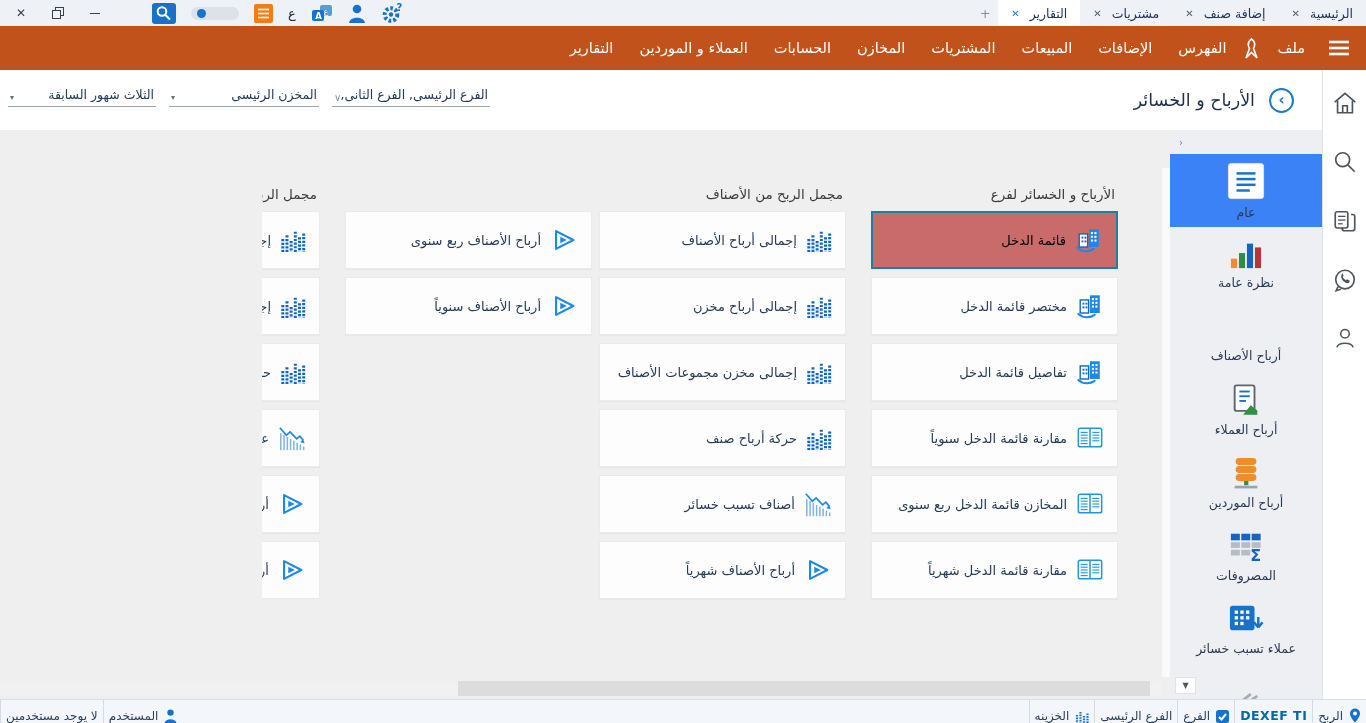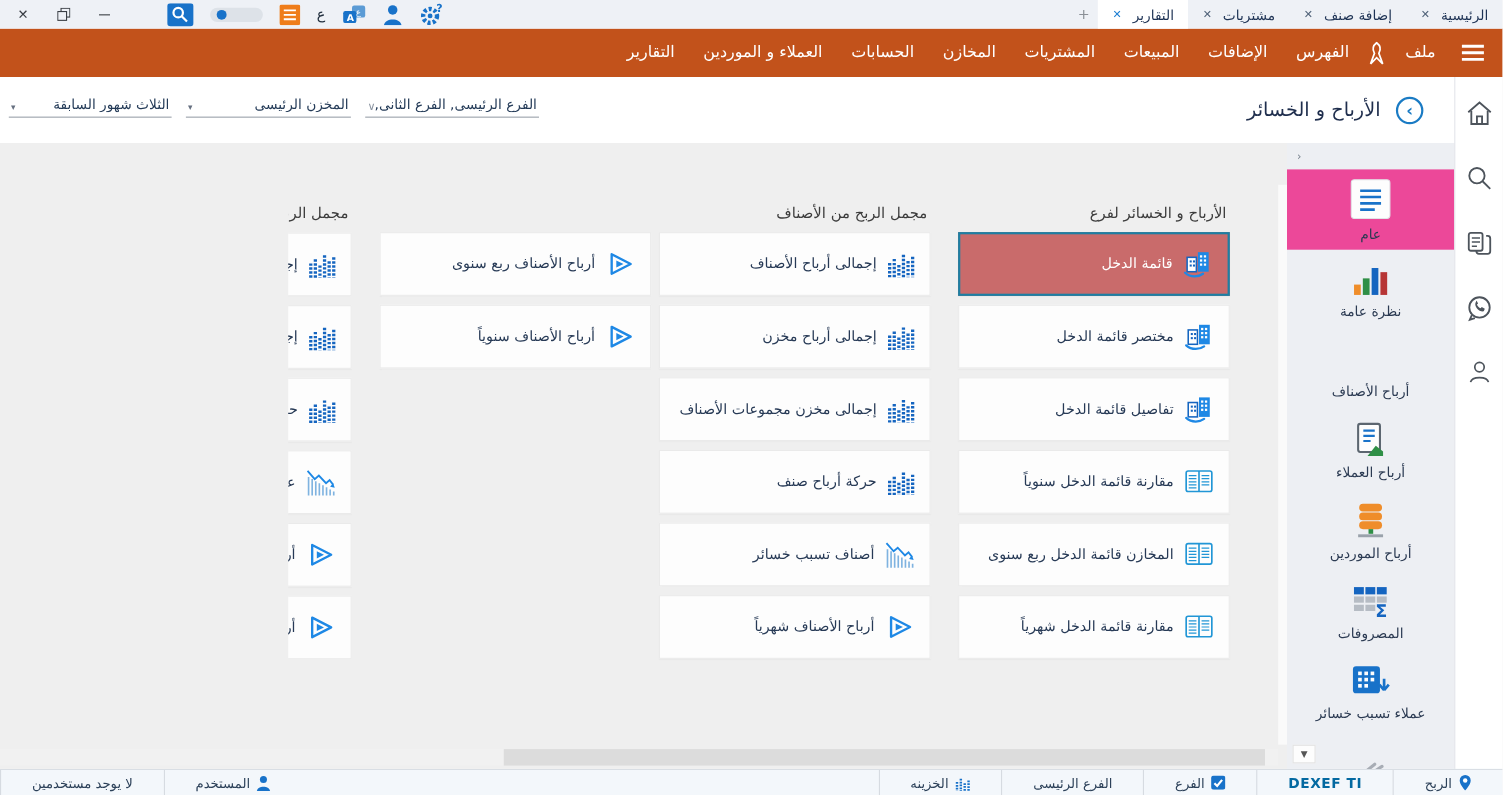--- a/index.html
+++ b/index.html
@@ -51,36 +51,36 @@
   .content{flex:1;background:#efefef;position:relative;overflow:hidden;}
   .vscroll{position:absolute;right:0;top:38px;bottom:22px;width:8px;background:#fafafa;}
   .sections{position:absolute;top:0;right:8px;left:0;bottom:0;display:flex;direction:rtl;gap:25px;padding:56px 44px 0 0;align-items:flex-start;}
   .section{flex:0 0 auto;}
   .section.clipped{width:58px;flex:0 0 58px;overflow:hidden;}
   .section-header{font-size:13.5px;color:#3c3c3c;margin:0 3px 9px 0;text-align:right;white-space:nowrap;}
   .cols{display:flex;direction:rtl;gap:7px;align-items:flex-start;}
   .col{display:flex;flex-direction:column;gap:8px;width:247px;flex:0 0 247px;}
   .card{height:58px;box-sizing:border-box;background:#fdfdfd;border:1px solid #eaeaea;display:flex;direction:rtl;align-items:center;gap:9px;padding:0 13px 0 6px;font-size:13px;color:#273a56;box-shadow:0 1px 1px rgba(0,0,0,.03);}
   .card .lbl{white-space:nowrap;}
-  .card.selected{background:#c96b6b;border:2px solid #1d7fa3;color:#ffffff;}
+  .card.selected{background:#c96b6b;border:2px solid #1d7fa3;color:#000000;}
   .hscroll{position:absolute;left:0;right:8px;bottom:3px;height:15px;background:#f1f1f1;}
   .hthumb{position:absolute;right:12px;top:0;height:15px;width:692px;background:#dcdcdc;}
 
   
   .sidepanel{flex:0 0 152px;width:152px;background:#edeff3;position:relative;display:flex;flex-direction:column;padding-top:24px;box-sizing:border-box;overflow:hidden;}
   .collapse{position:absolute;top:7px;left:9px;color:#76808c;font-size:10px;}
   .side-item{flex:0 0 73px;height:73px;display:flex;flex-direction:column;align-items:center;justify-content:center;gap:5px;}
-  .side-item.selected{background:#ec4899;}
+  .side-item.selected{background:#3b82f6;}
   .side-label{font-size:12.5px;color:#2b3a52;white-space:nowrap;}
   .scroll-down{position:absolute;bottom:5px;left:5px;width:19px;height:15px;background:#fdfdfd;border:1px solid #e2e2e2;color:#555;font-size:8px;display:flex;align-items:center;justify-content:center;}
 
   
   .statusbar{flex:0 0 23px;height:23px;background:#f3f7fb;border-top:1px solid #d9dee4;display:flex;direction:rtl;justify-content:space-between;align-items:stretch;font-size:12px;color:#2c4159;}
   .sgroup{display:flex;direction:rtl;}
-  .sitem{display:flex;align-items:center;gap:6px;padding:0 28px;border-left:1px solid #d6dbe1;white-space:nowrap;}
+  .sitem{display:flex;align-items:flex-end;gap:6px;padding:0 5px;border-left:1px solid #d6dbe1;white-space:nowrap;}
   .dexef{font-weight:bold;color:#0369a1;letter-spacing:.5px;direction:ltr;font-size:12.5px;}
   .icn{display:inline-flex;line-height:0;}
 </style>
 </head>
 <body>
 
 <div class="app">
 
   <div class="titlebar">
     <div class="tb-left">

